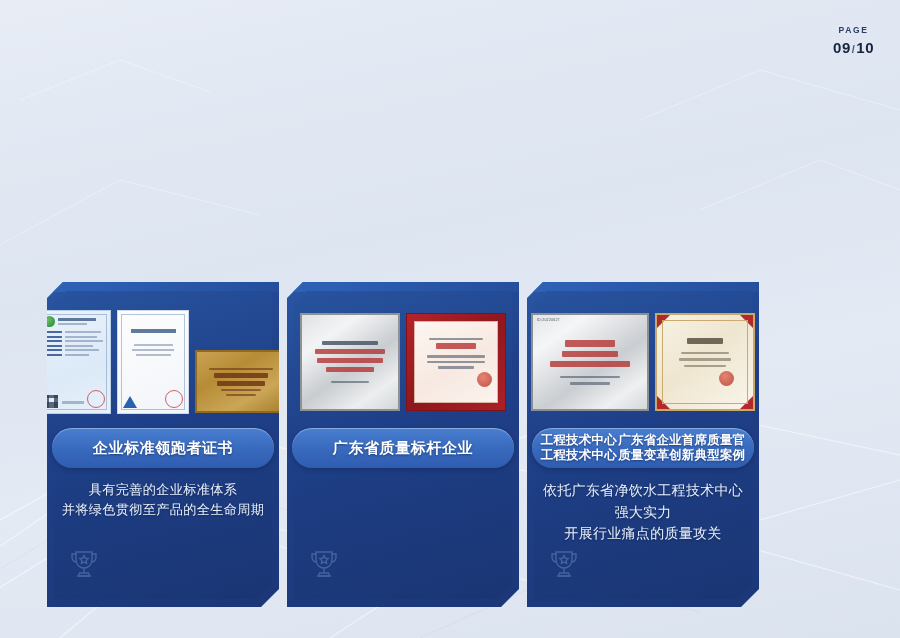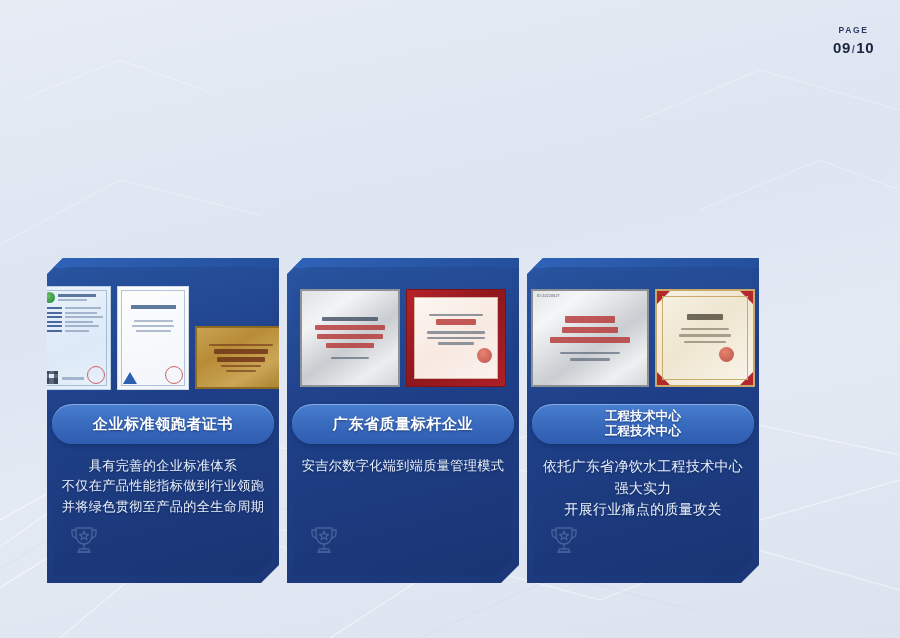--- a/index.html
+++ b/index.html
@@ -46,20 +46,21 @@
     width: 812px; height: 325px;
     display: flex; gap: 8px;
   }
   .card {
     position: relative;
     width: 232px; height: 325px;
     background: linear-gradient(160deg, #2a56a4 0%, #1f3f87 42%, #1b3778 100%);
     clip-path: polygon(16px 0, 100% 0, 100% calc(100% - 18px), calc(100% - 18px) 100%, 0 100%, 0 16px);
     box-shadow: 0 6px 14px rgba(22,40,85,.25);
     overflow: hidden;
+    margin-top: 24px;
   }
   .card-topband {
     position: absolute; left: 0; right: 0; top: 0; height: 10px;
     background: linear-gradient(90deg, #2f63b8, #244f9c);
   }
   .card-inner {
     position: absolute; left: 7px; right: 7px; top: 9px; bottom: 8px;
     background: linear-gradient(165deg, #28539e 0%, #1e3f87 45%, #1a3573 100%);
     clip-path: polygon(12px 0, 100% 0, 100% calc(100% - 14px), calc(100% - 14px) 100%, 0 100%, 0 12px);
   }
@@ -328,21 +329,20 @@
           <span class="gold-line tiny" style="width:34%;"></span>
         </div>
       </div>
 
       <div class="label-pill">
         <span class="label-text">企业标准领跑者证书</span>
       </div>
 
       <div class="card-body">
         <div>具有完善的企业标准体系</div>
-        <div>不仅在产品性能指标做到行业领跑</div>
         <div>并将绿色贯彻至产品的全生命周期</div>
       </div>
 
       <svg class="trophy" viewBox="0 0 40 40" fill="none" stroke="#a8c0e4" stroke-width="1.4">
         <path d="M12 7h16v8a8 8 0 0 1-16 0z"></path>
         <path d="M12 9H8v3a5 5 0 0 0 4 5"></path>
         <path d="M28 9h4v3a5 5 0 0 1-4 5"></path>
         <path d="M20 23v5"></path>
           <path d="M14 31h12"></path>
           <path d="M15.5 28h9l1.5 3h-12z"></path>
@@ -381,21 +381,20 @@
             <span class="redseal"></span>
           </div>
         </div>
       </div>
 
       <div class="label-pill">
         <span class="label-text">广东省质量标杆企业</span>
       </div>
 
       <div class="card-body">
-        <div>安吉尔数字化端到端质量管理模式</div>
       </div>
 
       <svg class="trophy" viewBox="0 0 40 40" fill="none" stroke="#a8c0e4" stroke-width="1.4">
         <path d="M12 7h16v8a8 8 0 0 1-16 0z"></path>
         <path d="M12 9H8v3a5 5 0 0 0 4 5"></path>
         <path d="M28 9h4v3a5 5 0 0 1-4 5"></path>
         <path d="M20 23v5"></path>
           <path d="M14 31h12"></path>
           <path d="M15.5 28h9l1.5 3h-12z"></path>
         <path d="M20 10.5l1.3 2.6 2.9.4-2.1 2 .5 2.9-2.6-1.4-2.6 1.4.5-2.9-2.1-2 2.9-.4z"></path>
@@ -439,20 +438,24 @@
           </div>
         </div>
       </div>
 
       <div class="label-pill">
         <div class="label-split">
           <div class="label-col">
             <div>工程技术中心</div>
             <div>工程技术中心</div>
           </div>
+          <div class="label-col">
+            <div>广东省企业首席质量官</div>
+            <div>质量变革创新典型案例</div>
+          </div>
         </div>
       </div>
 
       <div class="card-body card-body-3">
         <div>依托广东省净饮水工程技术中心强大实力</div>
         <div>开展行业痛点的质量攻关</div>
       </div>
 
       <svg class="trophy" viewBox="0 0 40 40" fill="none" stroke="#a8c0e4" stroke-width="1.4">
         <path d="M12 7h16v8a8 8 0 0 1-16 0z"></path>

